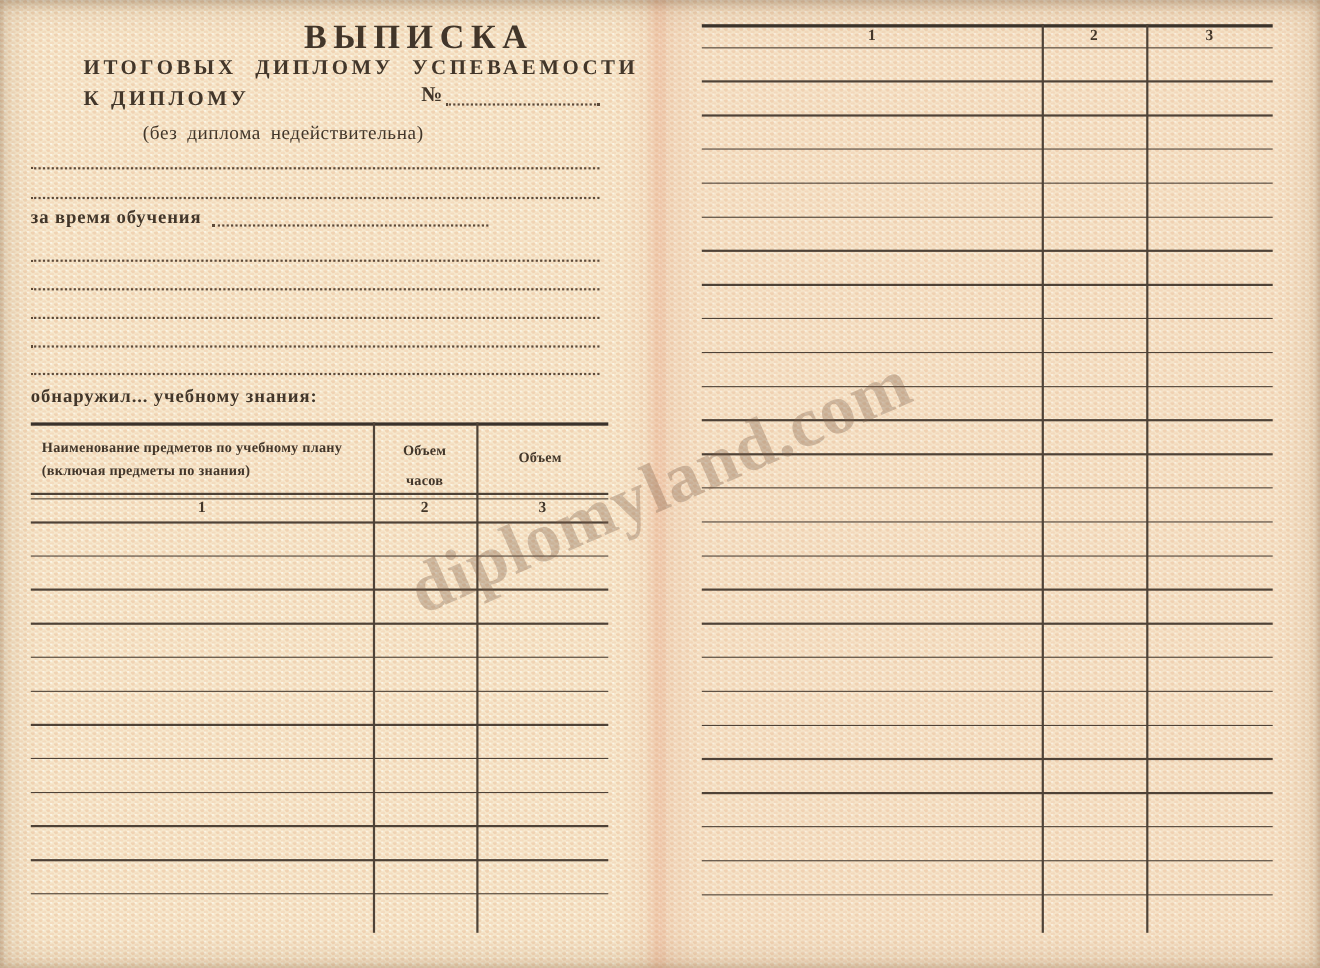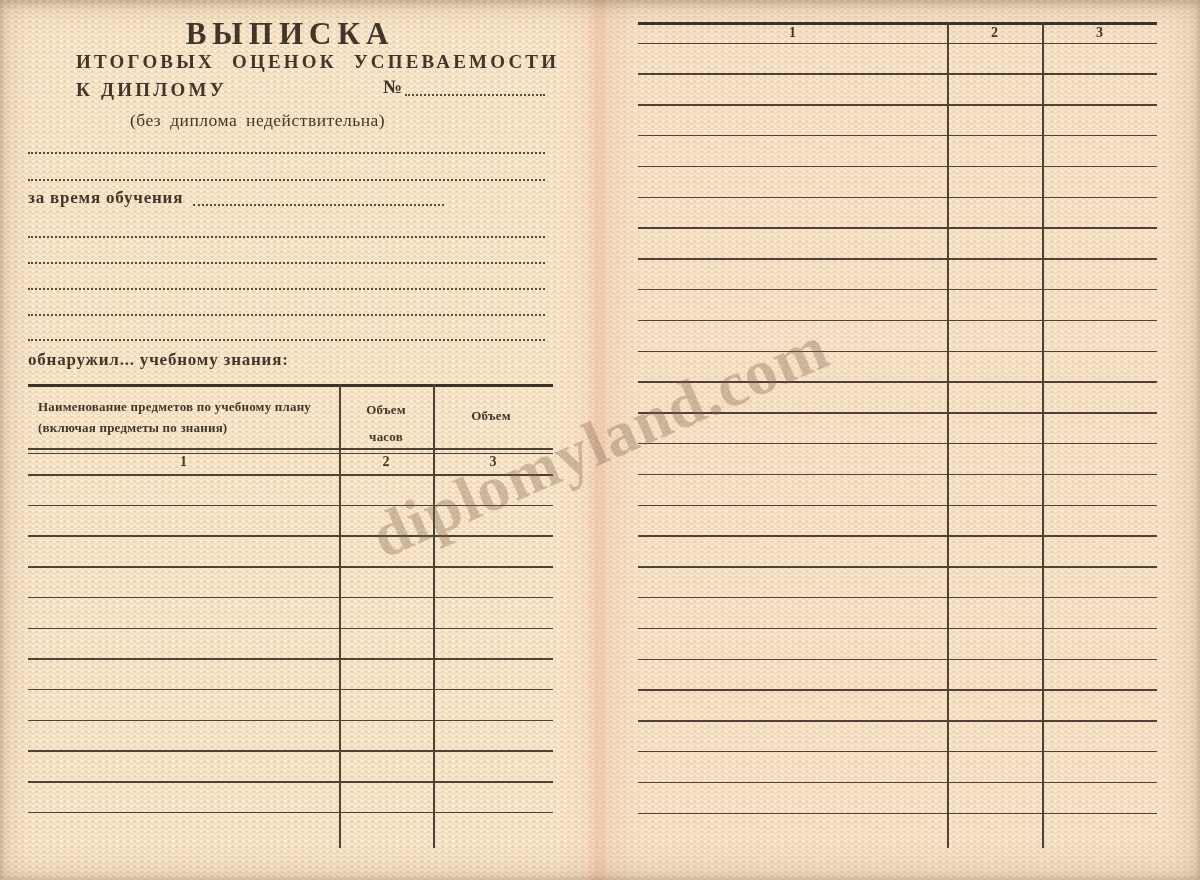--- a/index.html
+++ b/index.html
@@ -45,23 +45,23 @@
 </head>
 <body>
 
 <div class="sheet">
 
   <div class="right-tint"></div>
   <div class="fold"></div>
 
   <div>
 
-    <div class="abs title" style="left:95px;top:16px;width:390px;">ВЫПИСКА</div>
+    <div class="abs title" style="left:95px;top:16px;width:390px;text-align:right;">ВЫПИСКА</div>
 
-    <div class="abs subtitle" style="left:76px;top:51px;">ИТОГОВЫХ ОЦЕНОК УСПЕВАЕМОСТИ</div>
+    <div class="abs subtitle" style="left:76px;top:51px;">ИТОГОВЫХ ДИПЛОМУ УСПЕВАЕМОСТИ</div>
 
     <div class="abs b19" style="left:76px;top:79px;">К ДИПЛОМУ</div>
 
     <div class="abs leader-row" style="left:383px;top:76px;width:162px;height:22px;">
       <span class="b19">№</span>
       <span class="leader"></span>
     </div>
 
     <div class="abs validity" style="left:55px;top:104px;width:405px;margin-top:6px;">(без диплома  недействительна)</div>
 

